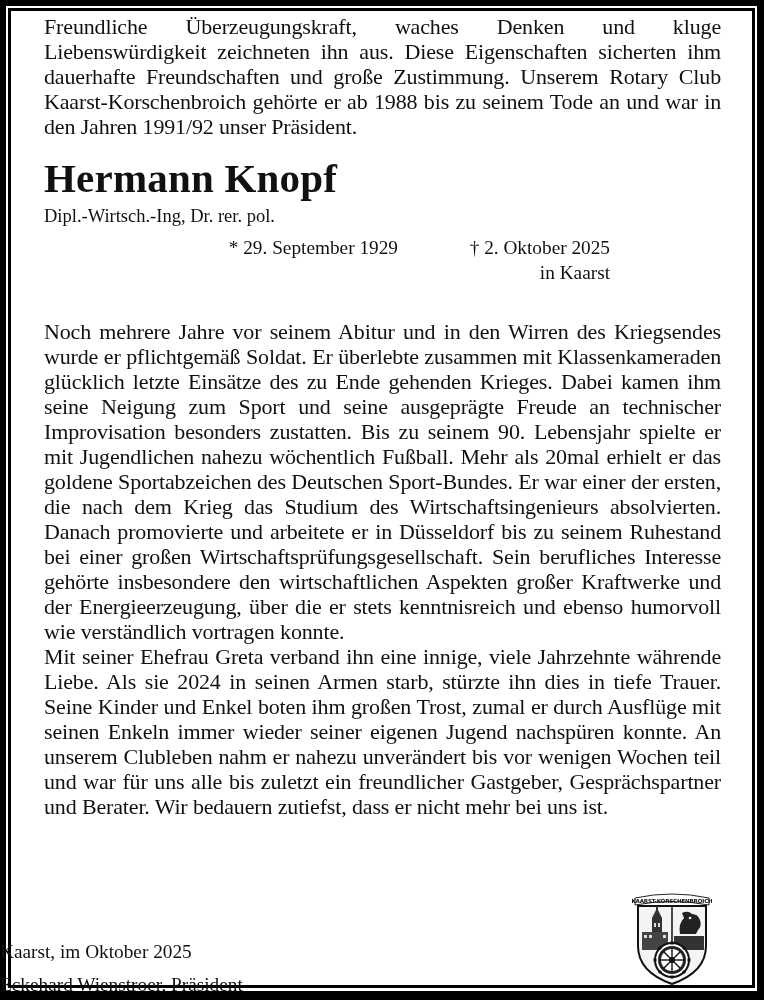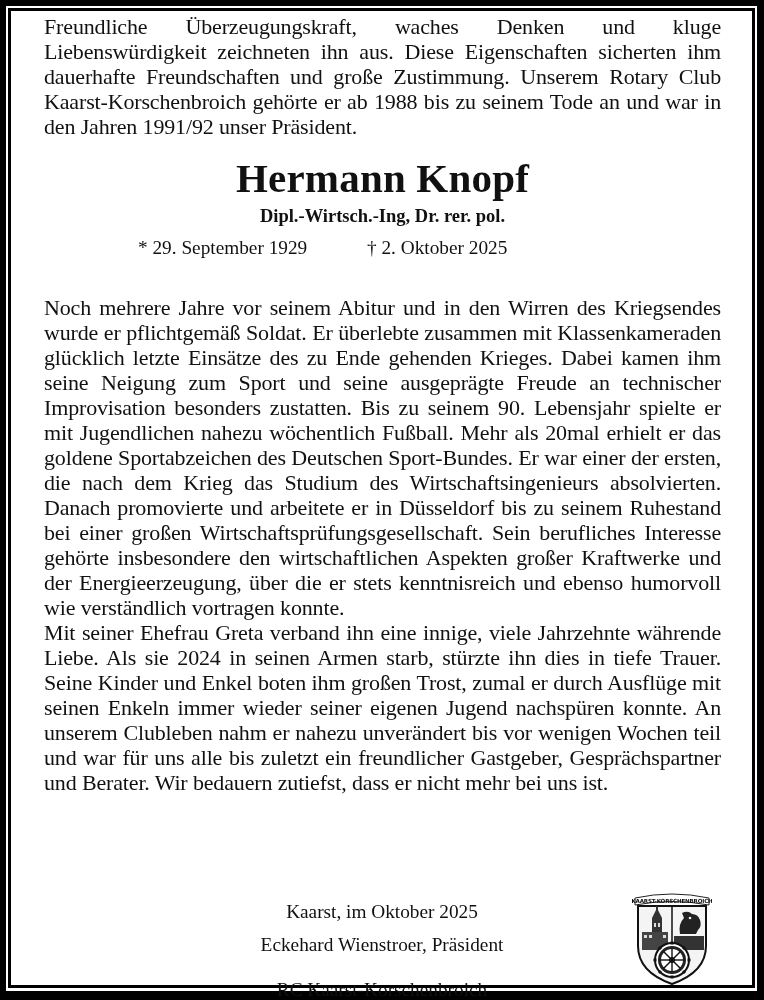--- a/index.html
+++ b/index.html
@@ -41,60 +41,60 @@
       margin: 0;
       font-size: 22px;
       line-height: 25px;
       text-align: justify;
       text-align-last: left;
       letter-spacing: -0.15px;
       word-spacing: 0px;
     }
     .para-intro { }
     .name-block {
-      text-align: center;
+      text-align: left;
       margin-top: 16px;
     }
     .name {
       font-size: 41px;
       font-weight: bold;
       line-height: 46px;
       letter-spacing: 0.2px;
       margin: 0;
     }
     .titles {
       font-size: 18.5px;
-      font-weight: bold;
+      font-weight: normal;
       line-height: 24px;
       margin: 3px 0 0 0;
     }
     .dates {
       position: relative;
       height: 56px;
       margin-top: 7px;
       font-size: 19.3px;
       line-height: 25px;
     }
     .date-col {
       position: absolute;
       top: 0;
       width: 260px;
-      text-align: left;
+      text-align: right;
     }
     .date-col.birth { left: 94px; }
-    .date-col.death { left: 323px; }
-    .para-life { margin-top: 4px; }
+    .date-col.death { left: 306px; }
+    .para-life { margin-top: 28px; }
     .para-family { }
     .closing {
       position: absolute;
       left: 0;
       width: 764px;
-      text-align: center;
       font-size: 19.3px;
       line-height: 25px;
+      margin-top: 40px;
     }
     .closing-place { top: 899px; }
     .closing-sign1 { top: 932px; }
     .closing-sign2 { top: 977px; }
     .crest {
       position: absolute;
       left: 632px;
       top: 888px;
       width: 80px;
       height: 98px;
@@ -113,20 +113,21 @@
     <h1 class="name">Hermann Knopf</h1>
     <div class="titles">Dipl.-Wirtsch.-Ing, Dr. rer. pol.</div>
   </div>
 
   <div class="dates">
     <div class="date-col birth">
       <div>* 29. September 1929</div>
     </div>
     <div class="date-col death">
       <div>† 2. Oktober 2025</div>
+      <div>in Kaarst</div>
     </div>
   </div>
 
   <p class="para para-life">Noch mehrere Jahre vor seinem Abitur und in den Wirren des Kriegsendes wurde er pflichtgemäß Soldat. Er überlebte zusammen mit Klassenkameraden glücklich letzte Einsätze des zu Ende gehenden Krieges. Dabei kamen ihm seine Neigung zum Sport und seine ausgeprägte Freude an technischer Improvisation besonders zustatten. Bis zu seinem 90. Lebensjahr spielte er mit Jugendlichen nahezu wöchentlich Fußball. Mehr als 20mal erhielt er das goldene Sportabzeichen des Deutschen Sport-Bundes. Er war einer der ersten, die nach dem Krieg das Studium des Wirtschaftsingenieurs absolvierten. Danach promovierte und arbeitete er in Düsseldorf bis zu seinem Ruhestand bei einer großen Wirtschaftsprüfungsgesellschaft. Sein berufliches Interesse gehörte insbesondere den wirtschaftlichen Aspekten großer Kraftwerke und der Energieerzeugung, über die er stets kenntnisreich und ebenso humorvoll wie verständlich vortragen konnte.</p>
   <p class="para para-family">Mit seiner Ehefrau Greta verband ihn eine innige, viele Jahrzehnte währende Liebe. Als sie 2024 in seinen Armen starb, stürzte ihn dies in tiefe Trauer. Seine Kinder und Enkel boten ihm großen Trost, zumal er durch Ausflüge mit seinen Enkeln immer wieder seiner eigenen Jugend nachspüren konnte. An unserem Clubleben nahm er nahezu unverändert bis vor wenigen Wochen teil und war für uns alle bis zuletzt ein freundlicher Gastgeber, Gesprächspartner und Berater. Wir bedauern zutiefst, dass er nicht mehr bei uns ist.</p>
 </div>
 
 <div class="closing closing-place">Kaarst, im Oktober 2025</div>
 <div class="closing closing-sign1">Eckehard Wienstroer, Präsident</div>
 <div class="closing closing-sign2">RC Kaarst-Korschenbroich</div>

